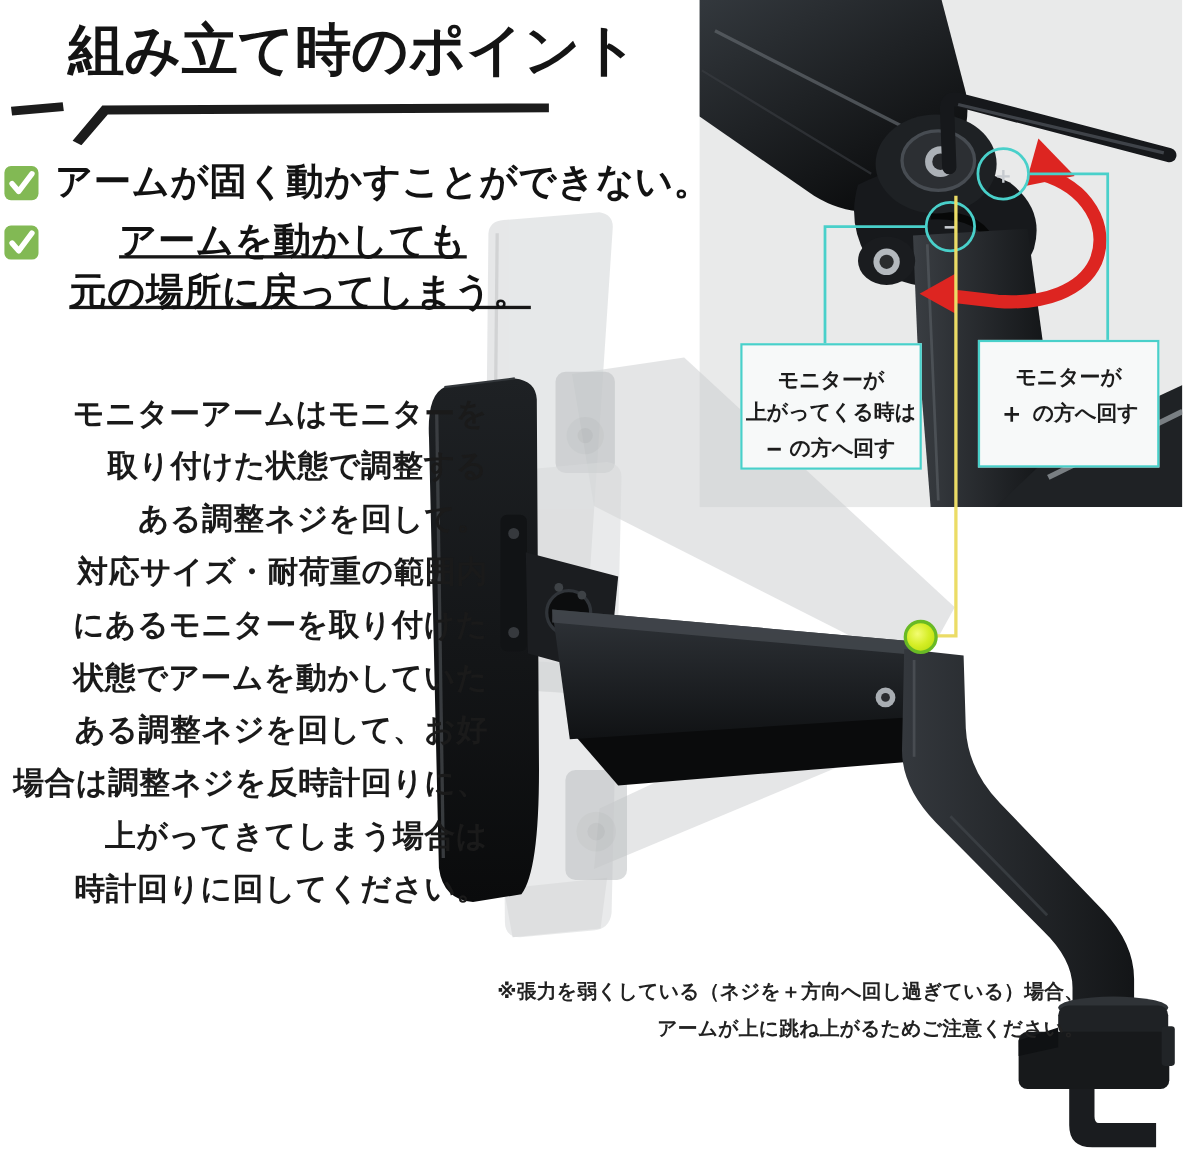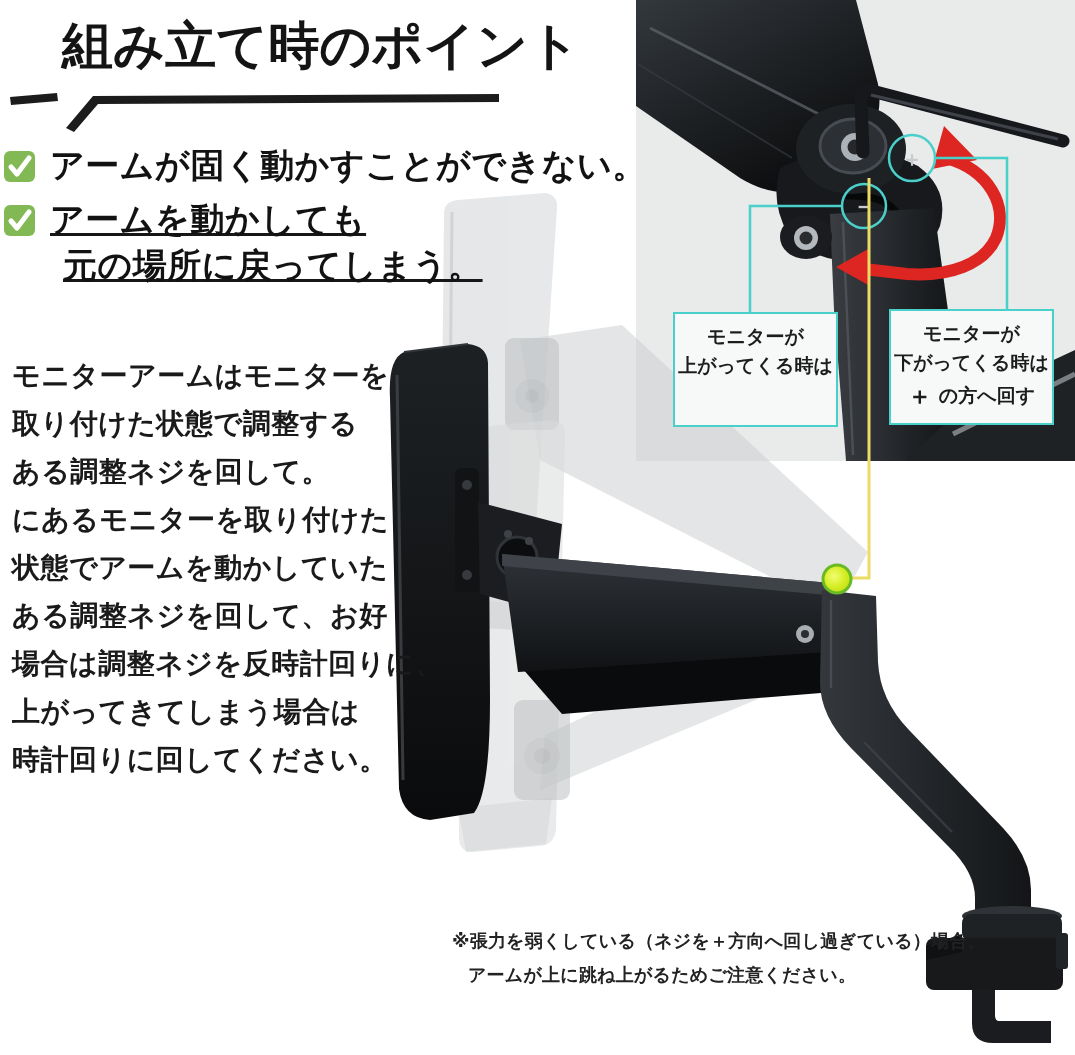--- a/index.html
+++ b/index.html
@@ -7,39 +7,39 @@
     position:relative;width:1075px;height:1055px;background:#ffffff;overflow:hidden;
     font-family:"Liberation Sans","DejaVu Sans",sans-serif;color:#171717;
   }
   .abs{position:absolute;}
   
   #illustration{left:0;top:0;z-index:1;}
   
   .page-title{left:30px;top:12px;font-size:51px;font-weight:900;letter-spacing:0px;color:#141414;z-index:2;white-space:nowrap;margin-left:32px;}
   .title-underline{left:8px;top:88px;z-index:2;}
   
-  .check-item{display:flex;align-items:flex-start;z-index:2;}
+  .check-item{display:flex;align-items:flex-start;z-index:2;text-align:center;}
   .check-item .ic{flex:0 0 auto;margin-top:8px;margin-right:14px;}
   .check-text{font-size:34px;font-weight:800;color:#121212;line-height:46px;letter-spacing:0.5px;white-space:nowrap;}
   .check1{left:3px;top:142px;}
   .check2{left:3px;top:196px;text-decoration:underline;}
   .check2 .l2{padding-left:13px;}
   
   .paragraph{left:12px;top:352px;z-index:2;}
-  .p-line{font-size:28px;font-weight:600;color:#1a1a1a;line-height:48px;letter-spacing:0.5px;white-space:nowrap;}
+  .p-line{font-size:28px;font-weight:600;color:#1a1a1a;line-height:48px;letter-spacing:0.5px;white-space:nowrap;text-align:right;}
   
   .callout{position:absolute;z-index:3;background:#F7F9F9;border:2px solid #49D0CA;box-sizing:border-box;
-           text-align:center;padding-top:8px;}
+           text-align:center;padding-top:18px;}
   .callout-up{left:673px;top:312px;width:165px;height:115px;}
   .callout-down{left:889px;top:309px;width:165px;height:116px;}
   .c-line{font-size:19px;font-weight:700;color:#1c1c1c;line-height:29px;white-space:nowrap;}
   .c-line3{margin-top:4px;}
   .c-sign{font-size:24px;font-weight:900;margin-right:7px;vertical-align:-2px;}
   
-  .note{left:452px;top:924px;z-index:2;}
+  .note{left:452px;top:884px;z-index:2;text-align:right;}
   .note-line{font-size:18px;font-weight:700;color:#222222;line-height:34px;letter-spacing:0.2px;white-space:nowrap;}
   .note .l2{padding-left:16px;}
   svg text{font-family:"Liberation Sans","DejaVu Sans",sans-serif;}
 </style>
 </head>
 <body>
 
 <div class="canvas">
 
   <svg id="illustration" class="abs" width="1075" height="1055" viewBox="0 0 1075 1055">
@@ -208,35 +208,38 @@
     <div>
       <div class="check-text">アームを動かしても</div>
       <div class="check-text l2">元の場所に戻ってしまう。</div>
     </div>
   </div>
 
   <div class="abs paragraph">
     <div class="p-line">モニターアームはモニターを</div>
     <div class="p-line">取り付けた状態で調整する</div>
     <div class="p-line">ある調整ネジを回して。</div>
+    <div class="p-line">対応サイズ・耐荷重の範囲内</div>
     <div class="p-line">にあるモニターを取り付けた</div>
     <div class="p-line">状態でアームを動かしていた</div>
     <div class="p-line">ある調整ネジを回して、お好</div>
     <div class="p-line">場合は調整ネジを反時計回りに、</div>
     <div class="p-line">上がってきてしまう場合は</div>
     <div class="p-line">時計回りに回してください。</div>
   </div>
 
   <div class="callout callout-up">
     <div class="c-line">モニターが</div>
     <div class="c-line">上がってくる時は</div>
+    <div class="c-line c-line3">
+      <span class="c-sign">−</span><span>の方へ回す</span>
+    </div>
   </div>
   <div class="callout callout-down">
     <div class="c-line">モニターが</div>
-    <div class="c-line">下がってくる時は</div>
     <div class="c-line c-line3">
       <span class="c-sign">＋</span><span>の方へ回す</span>
     </div>
   </div>
 
   <div class="abs note">
     <div class="note-line">※張力を弱くしている（ネジを＋方向へ回し過ぎている）場合、</div>
     <div class="note-line l2">アームが上に跳ね上がるためご注意ください。</div>
   </div>
 

